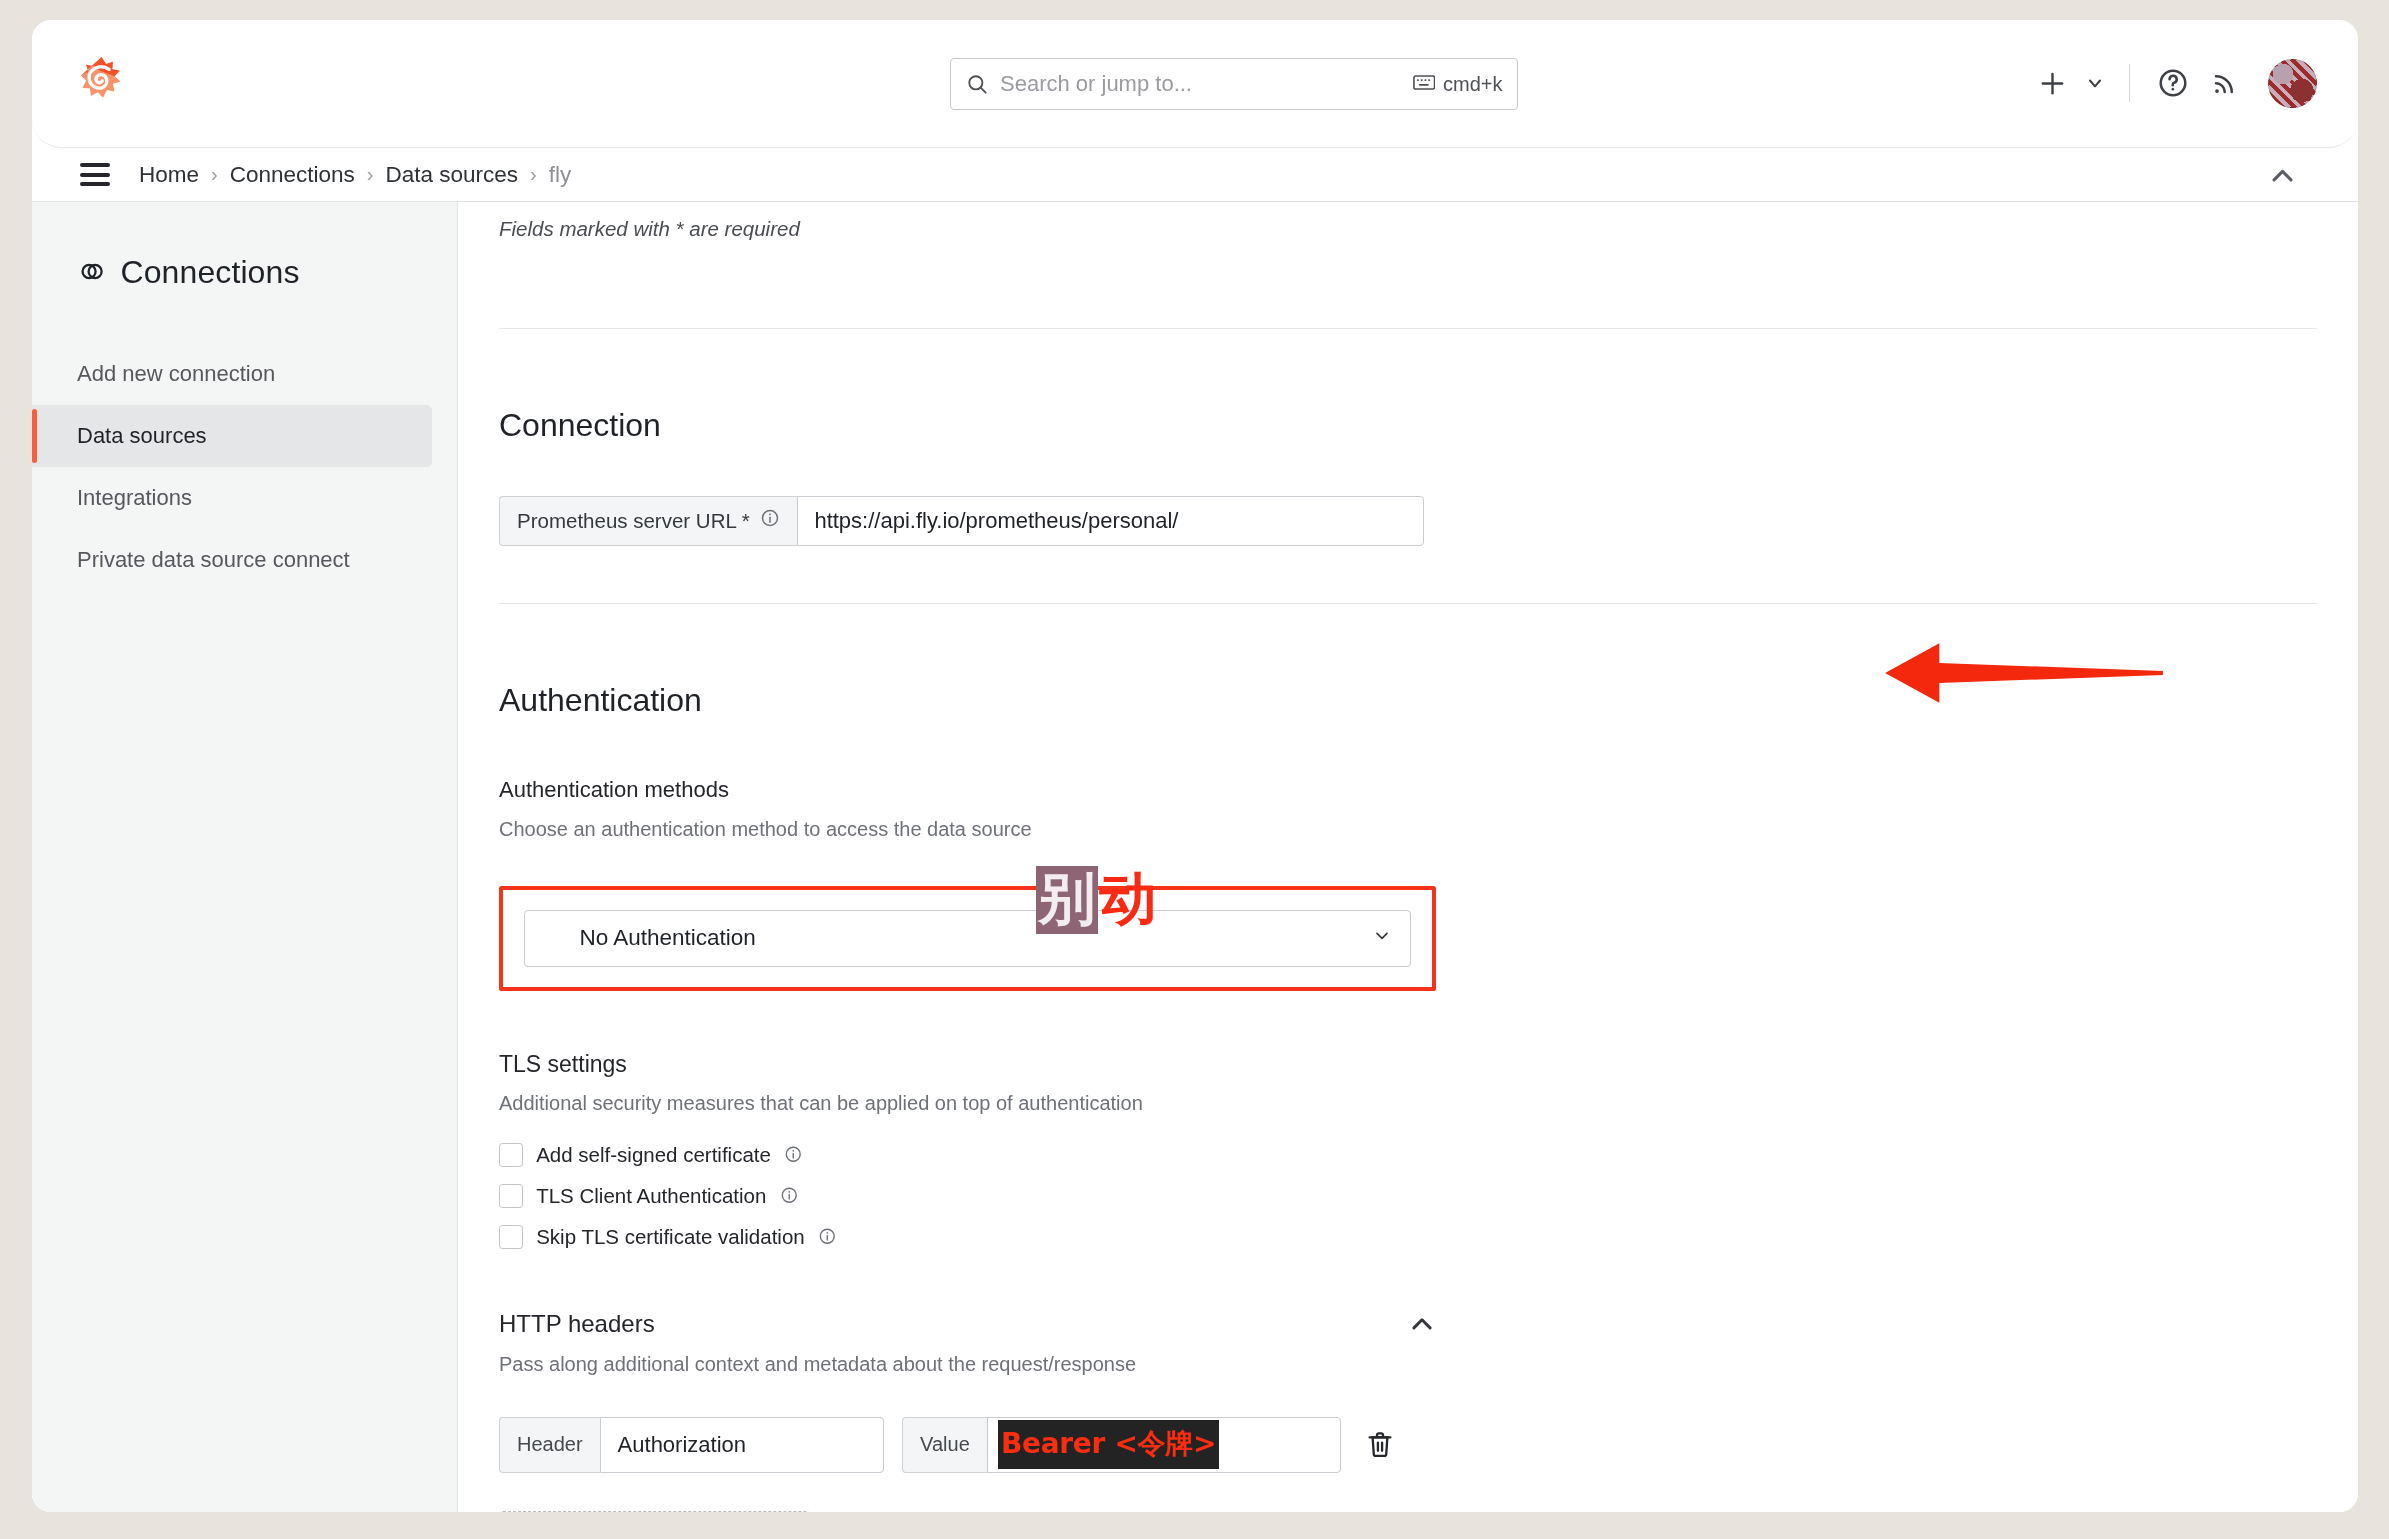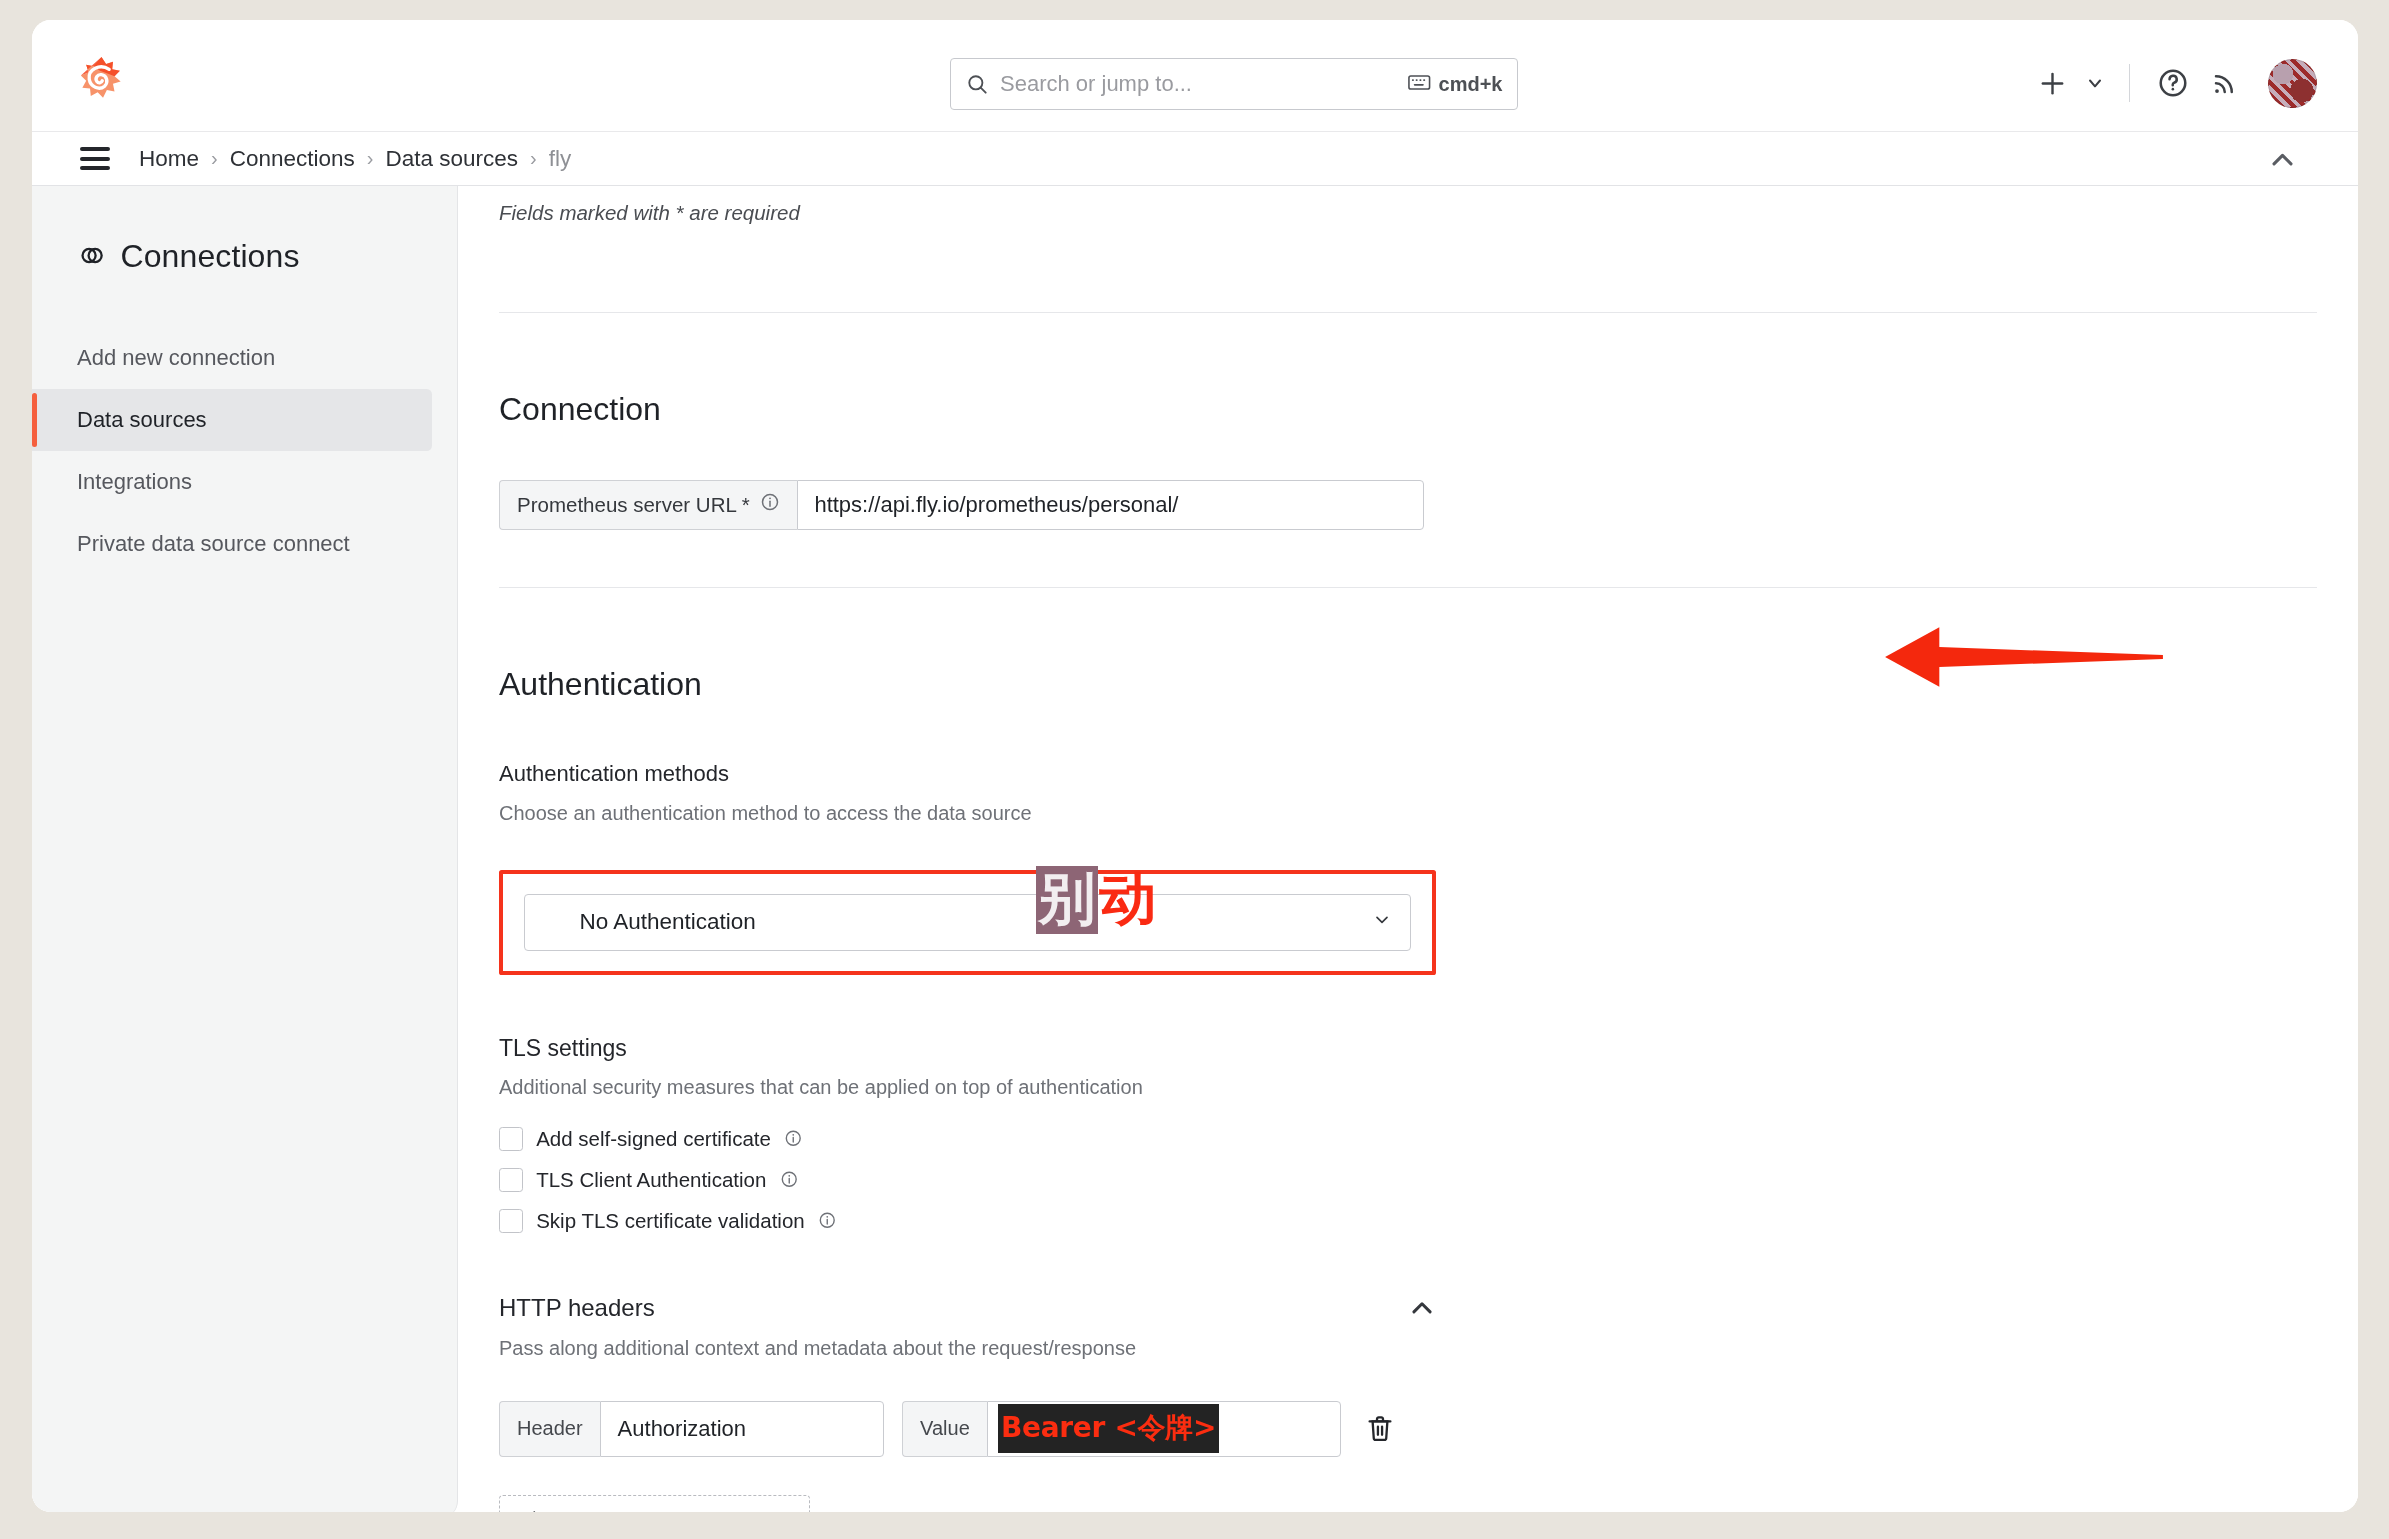--- a/index.html
+++ b/index.html
@@ -24,23 +24,24 @@
     width: 2326px;
     height: 1492px;
     background: #ffffff;
     border-radius: 18.5px;
     overflow: hidden;
   }
 
   
   #topbar {
     position: relative;
-    height: 112px;
+    height: 128px;
     border-bottom: 1.3px solid #e9e9eb;
     background: #ffffff;
+    border-radius: 29px;
   }
 
   #grafana-logo {
     position: absolute;
     left: 45px;
     top: 34px;
     width: 49px;
     height: 49px;
   }
 
@@ -65,21 +66,20 @@
     flex: 1 1 auto;
     white-space: nowrap;
   }
   #search-kbd {
     display: flex;
     align-items: center;
     gap: 8px;
     font-size: 20px;
     color: #4d5055;
     white-space: nowrap;
-    font-weight: bold;
   }
 
   #topbar-right {
     position: absolute;
     right: 41px;
     top: 30px;
     height: 66px;
     display: flex;
     align-items: center;
     gap: 0;

